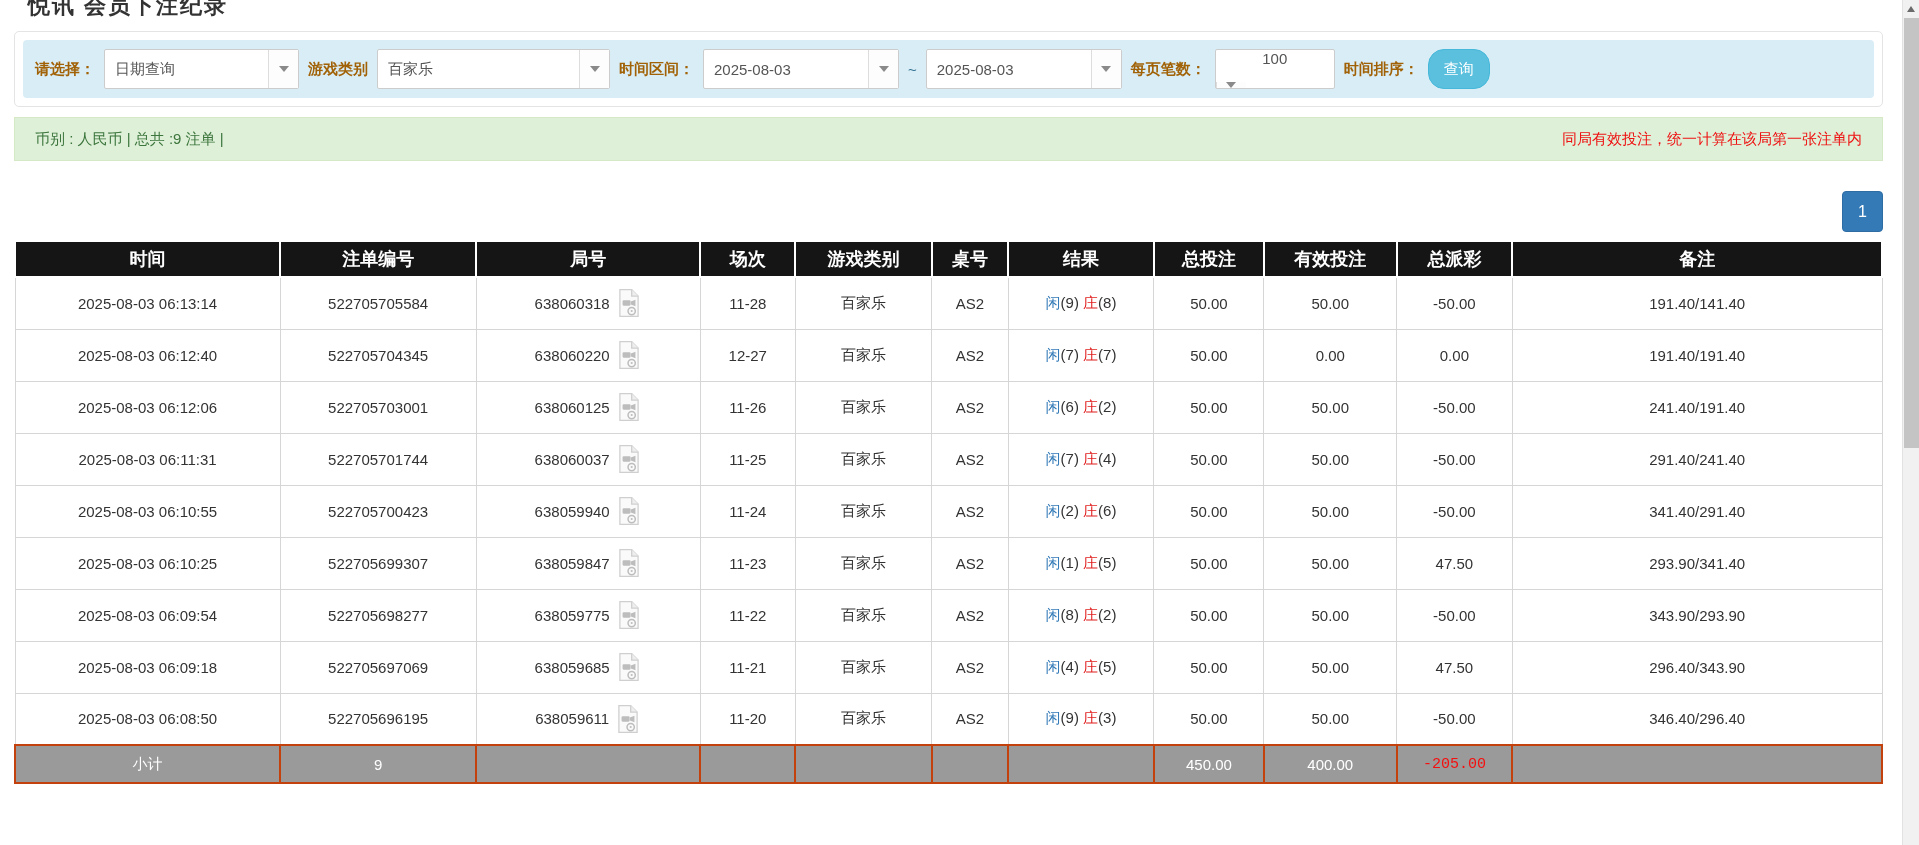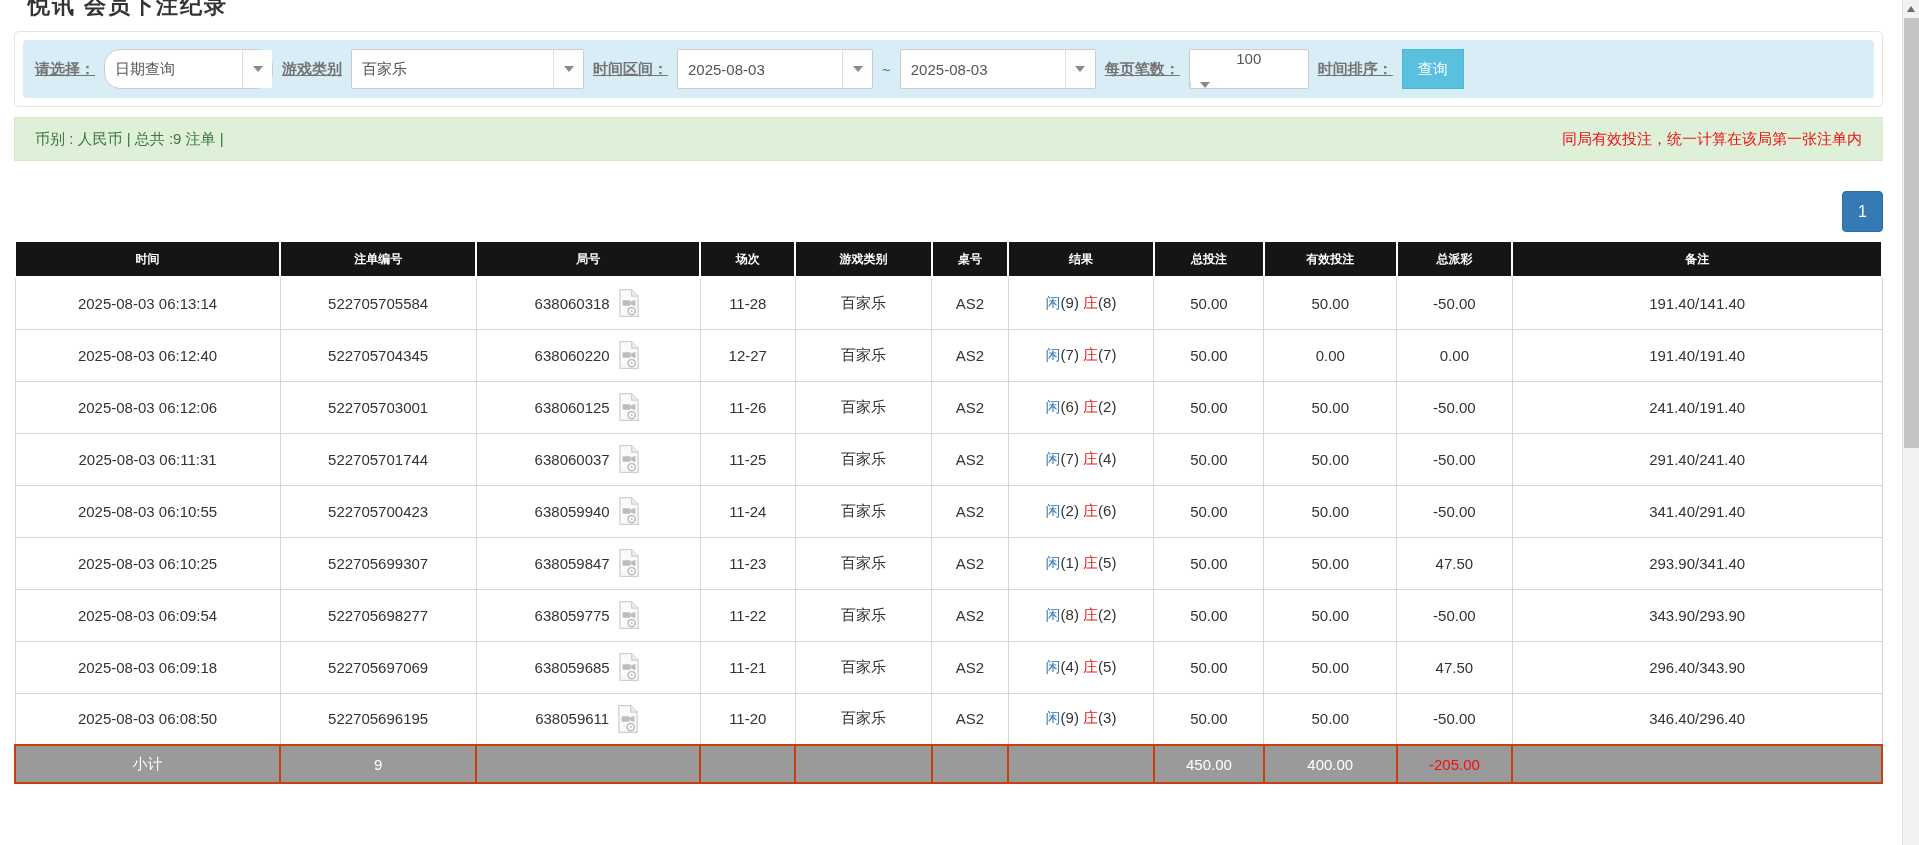--- a/index.html
+++ b/index.html
@@ -18,42 +18,42 @@
 
   
   .filter-box {
     border: 1px solid #e4e4e4; border-radius: 5px; padding: 8px; background:#fff;
   }
   .filter-bar {
     background: var(--panel-bg, #d9edf7); border-radius: 4px;
     padding: 9px 12px; display: flex; align-items: center; gap: 9px;
     font-size: 15px;
   }
-  .flabel { color:#737373; font-weight: bold; white-space: nowrap; text-decoration: underline; }
+  .flabel { color:#a16207; font-weight: bold; white-space: nowrap; }
   .tilde  { color:#31708f; }
   .combo {
     height: 40px; background:#fff; border:1px solid #ccc; border-radius:2px;
     display:flex; align-items:center; justify-content:space-between;
     color:#555; cursor:pointer; flex: 0 0 auto;
   }
   .combo .val { padding: 0 10px; white-space: nowrap; overflow:hidden; }
   .combo .arrow-box {
     width: 30px; align-self: stretch; border-left:1px solid #ddd;
     display:flex; align-items:center; justify-content:center; background:#fdfdfd;
   }
   .caret {
     width:0; height:0;
     border-left:5px solid transparent; border-right:5px solid transparent;
     border-top:6px solid #8a8a8a;
   }
-  .w-query { width:169px;border-radius:16px; } .w-game { width:233px; } .w-date { width:196px; }
+  .w-query { width:195px; } .w-game { width:233px; } .w-date { width:196px; }
   .w-size  { width:120px;flex-direction:column; } .w-sort { width:196px; }
   .search-btn {
     background: var(--info-button, #5bc0de); border:1px solid #46b8da; color:#fff;
-    font-size:15px; border-radius:0; height:40px; padding:0 15px; cursor:pointer;
+    font-size:15px; border-radius:16px; height:40px; padding:0 15px; cursor:pointer;
     font-family: inherit;
   }
 
   
   .summary-bar {
     margin-top: 10px; background: var(--summary-bg, #dff0d8);
     border: 1px solid #d6e9c6;
     padding: 12px 20px; height: 44px;
     display:flex; align-items:center; justify-content:space-between;
     font-size: 15px; color: var(--summary-text, #3c763d);
@@ -66,38 +66,38 @@
     min-width: 41px; height: 41px;
     background: var(--accent-blue, #337ab7); border:1px solid #2e6da4;
     color:#fff; font-size:16px; border-radius:4px; cursor:pointer;
     font-family: inherit;
   }
 
   
   table.records { width:100%; border-collapse: collapse; font-size: 15px; table-layout: fixed; }
   thead th {
     background: var(--header-bg, #151515); color:#fff; font-weight:bold;
-    height: 36px; border: 2px solid #fff; font-size: 12px; padding: 0 4px;
+    height: 36px; border: 2px solid #fff; font-size: 18px; padding: 0 4px;
   }
   tbody.data td {
     background:#fff; border:1px solid #d6d6d6; text-align:center;
     height: 52px; padding: 0 6px; color:#333;
   }
   .round-wrap { display:inline-flex; align-items:center; gap:6px; justify-content:center; }
   .icon-btn { display:inline-flex; cursor:pointer; }
   .blue-val { color: var(--accent-blue, #337ab7); cursor:pointer; }
   .red-val  { color: var(--negative-red, #ee1111); }
   .res-player { color: var(--accent-blue, #337ab7); }
   .res-banker { color: #e02020; }
   .res-num { color:#333; }
   tbody.totals td {
     background: var(--totals-bg, #9a9a9a); color:#fff; border:2px solid #c2410c;
     text-align:center; height: 38px; font-size: 15px;
   }
-  tbody.totals td.red-val { color:#f50f0f; }
+  tbody.totals td.red-val { color:#f50f0f;font-family:Liberation Mono, monospace; }
 
   
   .scrollbar {
     position: fixed; right:0; top:0; width:17px; height:845px;
     background:#f1f1f1; border-left:1px solid #e2e2e2;
   }
   .sb-up {
     height:17px; display:flex; align-items:center; justify-content:center; cursor:pointer;
   }
   .sb-up .tri {

